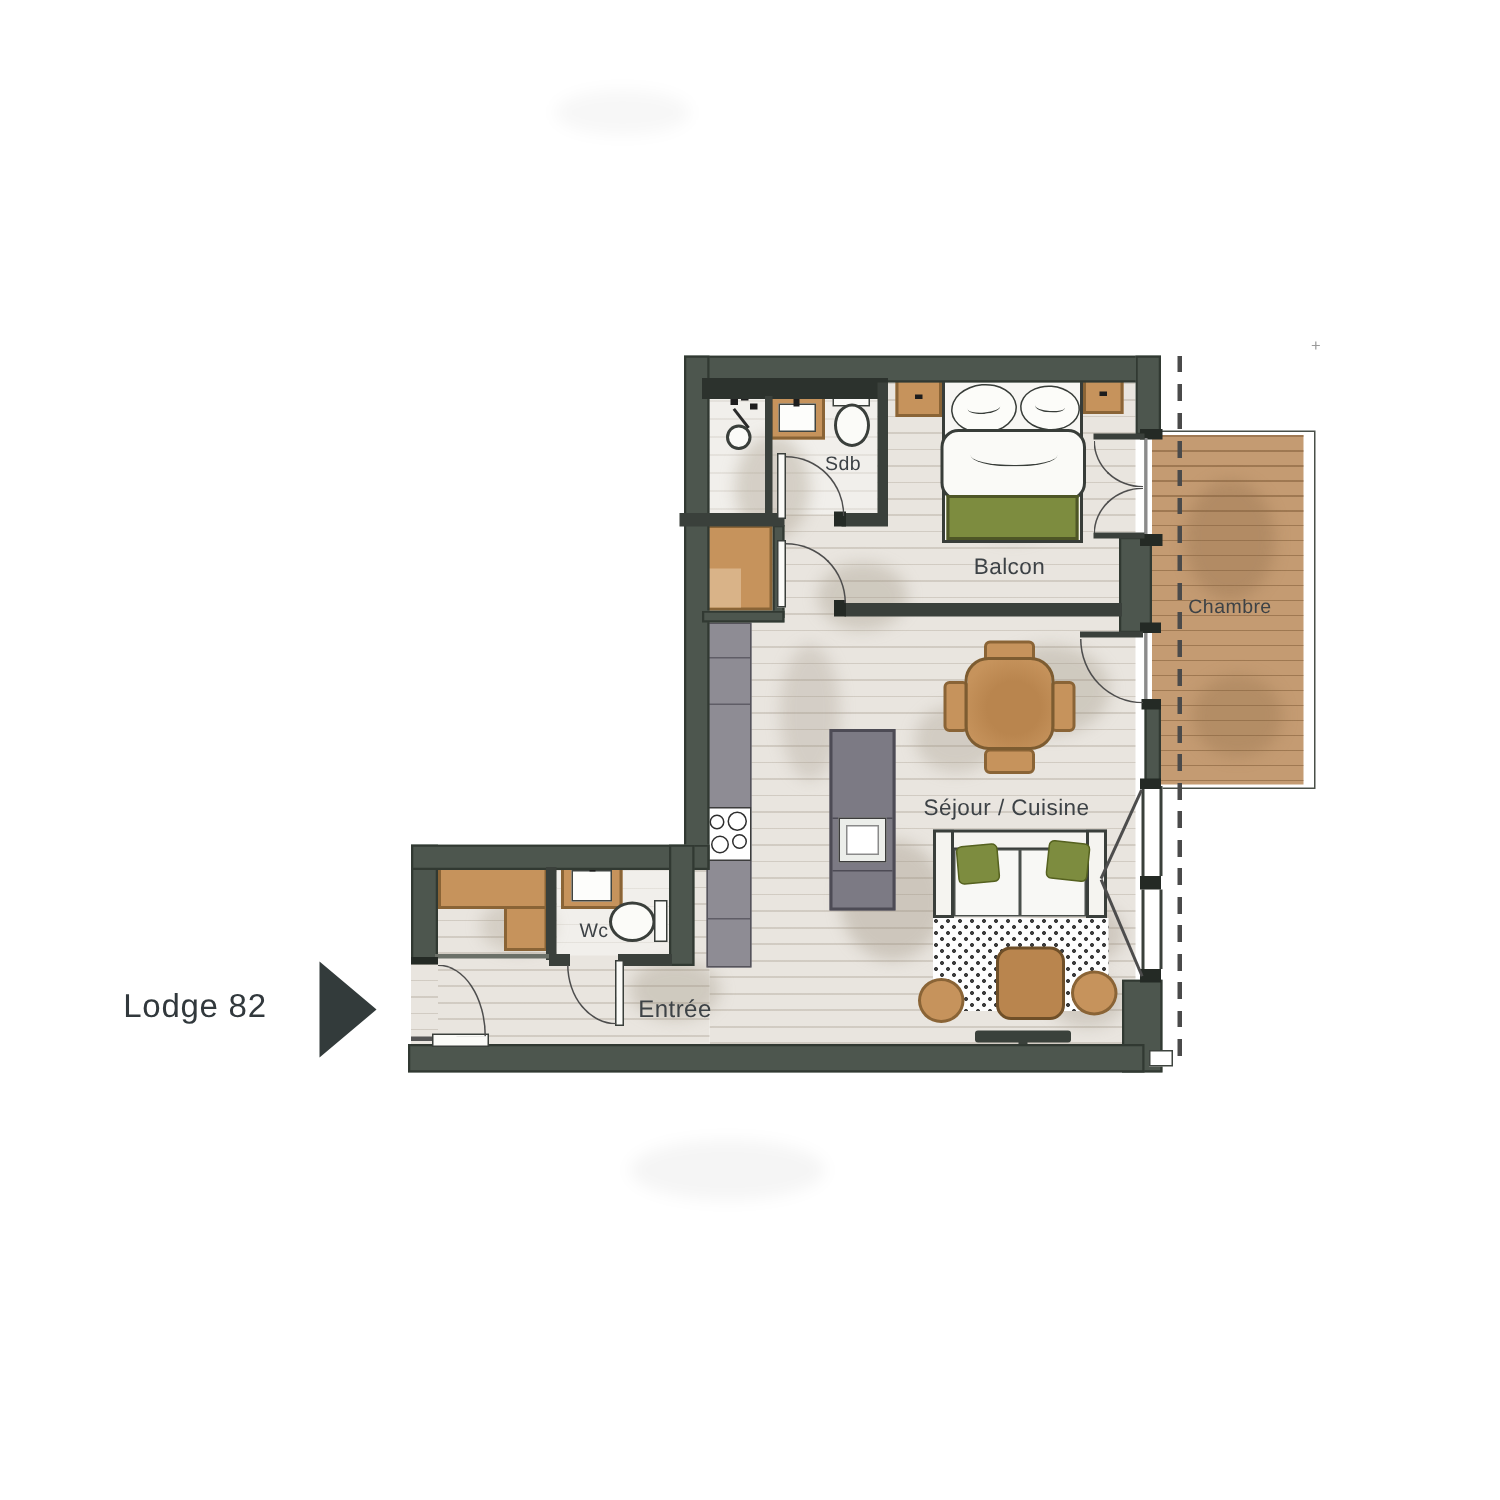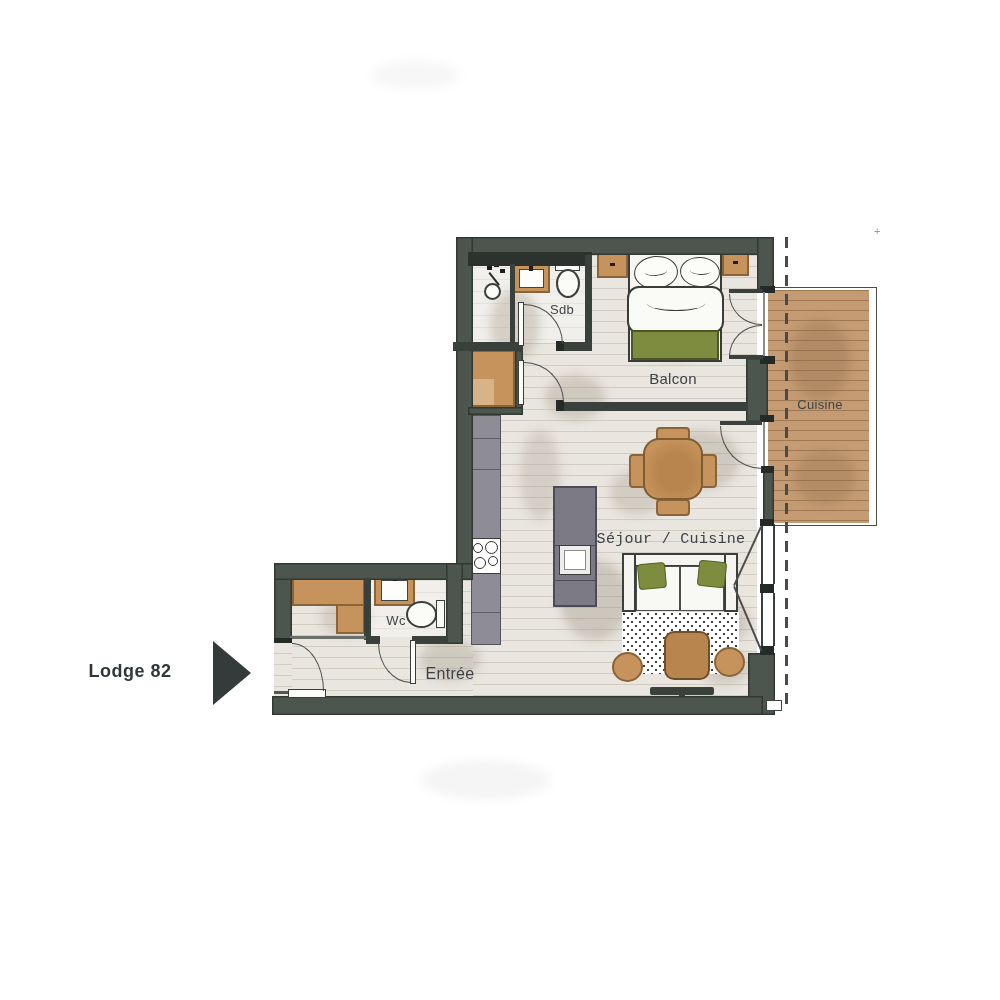--- a/index.html
+++ b/index.html
@@ -38,21 +38,21 @@
   
   .window{position:absolute;box-sizing:border-box;background:#fff;
       border-left:2px solid var(--interior-wall);border-right:2px solid var(--interior-wall);z-index:15;}
   .dash{position:absolute;width:2.5px;z-index:20;background:
       repeating-linear-gradient(to bottom, #4a4a4a 0 11px, transparent 11px 19px);}
   
   .lbl{position:absolute;transform:translate(-50%,-50%);color:var(--text);
        font-size:13px;letter-spacing:.3px;white-space:nowrap;z-index:25;}
   .lbl.big{font-size:15px;}
   .title{position:absolute;transform:translate(-50%,-50%);color:var(--title-text);
-       font-size:18px;font-weight:700;letter-spacing:.5px;white-space:nowrap;z-index:25;}
+       font-size:22px;font-weight:400;letter-spacing:.5px;white-space:nowrap;z-index:25;}
   .plus{position:absolute;color:#9a9a9a;font-size:11px;z-index:25;}
   .arrow{position:absolute;width:0;height:0;z-index:25;
        border-top:32px solid transparent;border-bottom:32px solid transparent;
        border-left:38px solid #333b3b;}
   .burner{position:absolute;border-radius:50%;border:1.6px solid #2e2e2e;background:#fff;box-sizing:border-box;z-index:9;}
   .cdiv{position:absolute;left:0;width:100%;height:1px;background:#5f5d66;}
   .rug{position:absolute;z-index:5;background-color:#fefefe;background-image:
       radial-gradient(circle at 2px 2px, #3c3c3c 1.15px, transparent 1.5px),
       radial-gradient(circle at 6px 6px, #3c3c3c 1.15px, transparent 1.5px);
       background-size:8px 8px;}
@@ -227,22 +227,22 @@
   <div class="arc tl" style="left:729px;top:325px;width:33px;height:31px;"></div>
   <div class="leafline" style="left:729px;top:355px;width:34px;height:4px;"></div>
 
   <div class="leafline" style="left:720px;top:421px;width:42px;height:4px;"></div>
   <div class="arc bl" style="left:720px;top:426px;width:42px;height:43px;"></div>
 
   <div class="dash" style="left:785px;top:237px;height:473px;"></div>
 
   <div class="lbl" style="left:562px;top:309px;">Sdb</div>
   <div class="lbl big" style="left:673px;top:378px;">Balcon</div>
-  <div class="lbl" style="left:820px;top:404px;">Cuisine</div>
-  <div class="lbl big" style="left:671px;top:539px;font-family:Liberation Mono, monospace;">Séjour / Cuisine</div>
+  <div class="lbl" style="left:820px;top:404px;">Chambre</div>
+  <div class="lbl big" style="left:671px;top:539px;">Séjour / Cuisine</div>
   <div class="lbl" style="left:396px;top:620px;text-align:right;">Wc</div>
   <div class="lbl big" style="left:450px;top:674px;font-size:16px;">Entrée</div>
   <div class="plus" style="left:874px;top:225px;">+</div>
 
   <div class="title" style="left:130px;top:671px;">Lodge 82</div>
   <div class="arrow" style="left:213px;top:641px;"></div>
 
 </div>
 
 </body></html>

